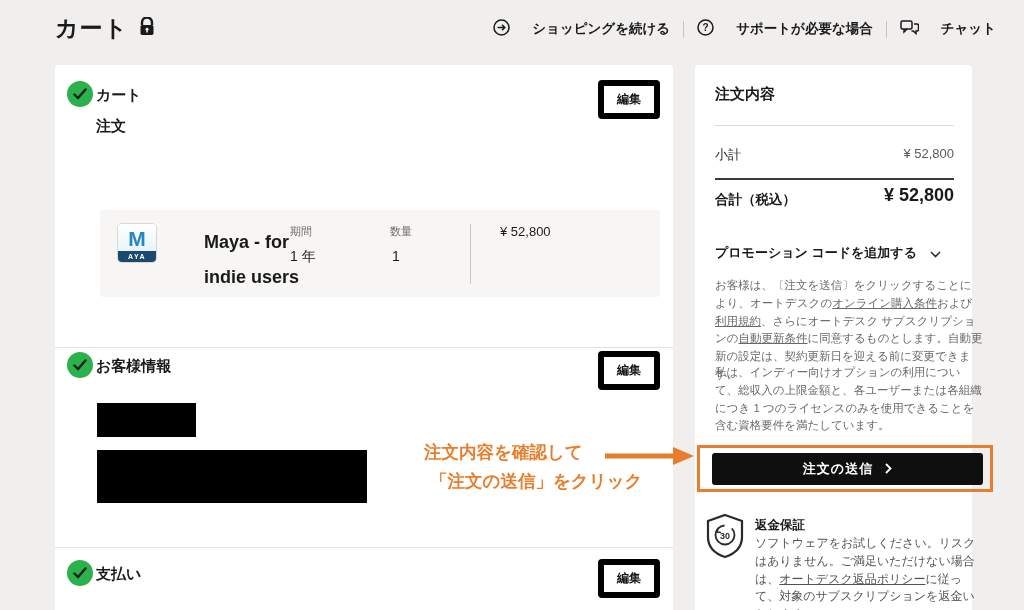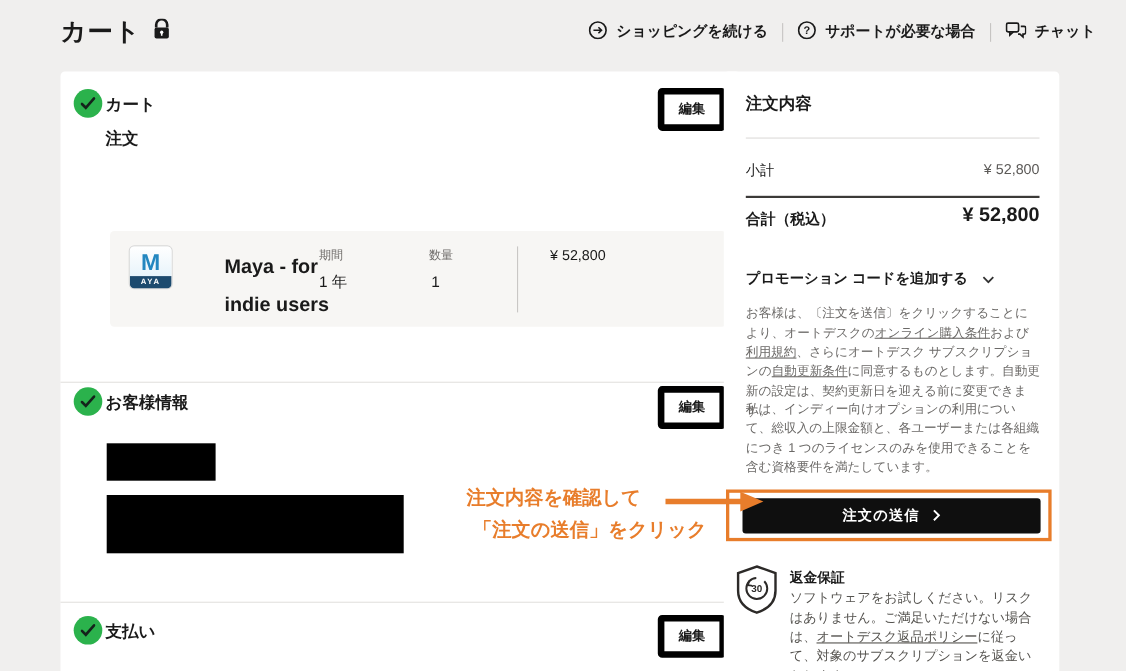--- a/index.html
+++ b/index.html
@@ -7,26 +7,26 @@
   .page {
     position:relative; width:1024px; height:610px; overflow:hidden;
     background:#f0efee; color:#1a1a1a;
     font-family:"Liberation Sans","DejaVu Sans",sans-serif;
   }
   
   .hdr-title { position:absolute; left:55px; top:13px; display:flex; align-items:center; gap:11px;
     font-size:23px; font-weight:bold; letter-spacing:1px; }
   .hdr-links { position:absolute; top:19px; right:28px; display:flex; align-items:center;
     font-size:13.5px; font-weight:bold; }
-  .hdr-link { display:flex; align-items:center; gap:8px; cursor:pointer; white-space:nowrap; }
+  .hdr-link { display:flex; align-items:center; gap:22px; cursor:pointer; white-space:nowrap; }
   .hdr-sep { width:1px; height:17px; background:#c6c4c2; margin:0 13px; }
   
   .card { position:absolute; top:65px; background:#fff; border-radius:4px 4px 0 0; }
   .card-left  { left:55px;  width:618px; height:545px; }
-  .card-right { left:658px; width:305px; height:545px; }
+  .card-right { left:695px; width:277px; height:545px; }
   .divider-h { position:absolute; left:0; width:100%; height:1px; background:#e3e1df; }
   
   .check { position:absolute; width:26px; height:26px; border-radius:50%; background:#2bb24c;
     display:flex; align-items:center; justify-content:center; }
   .sec-title { position:absolute; font-size:15px; font-weight:bold; }
   .edit-btn { position:absolute; right:13px; padding:5px 13px; font-size:12px; font-weight:bold;
     background:#fff; border:6px solid #000000; border-radius:4px; cursor:pointer;
     font-family:inherit; color:#1a1a1a; }
   .flow-head { position:absolute; font-size:15px; font-weight:bold; }
   

